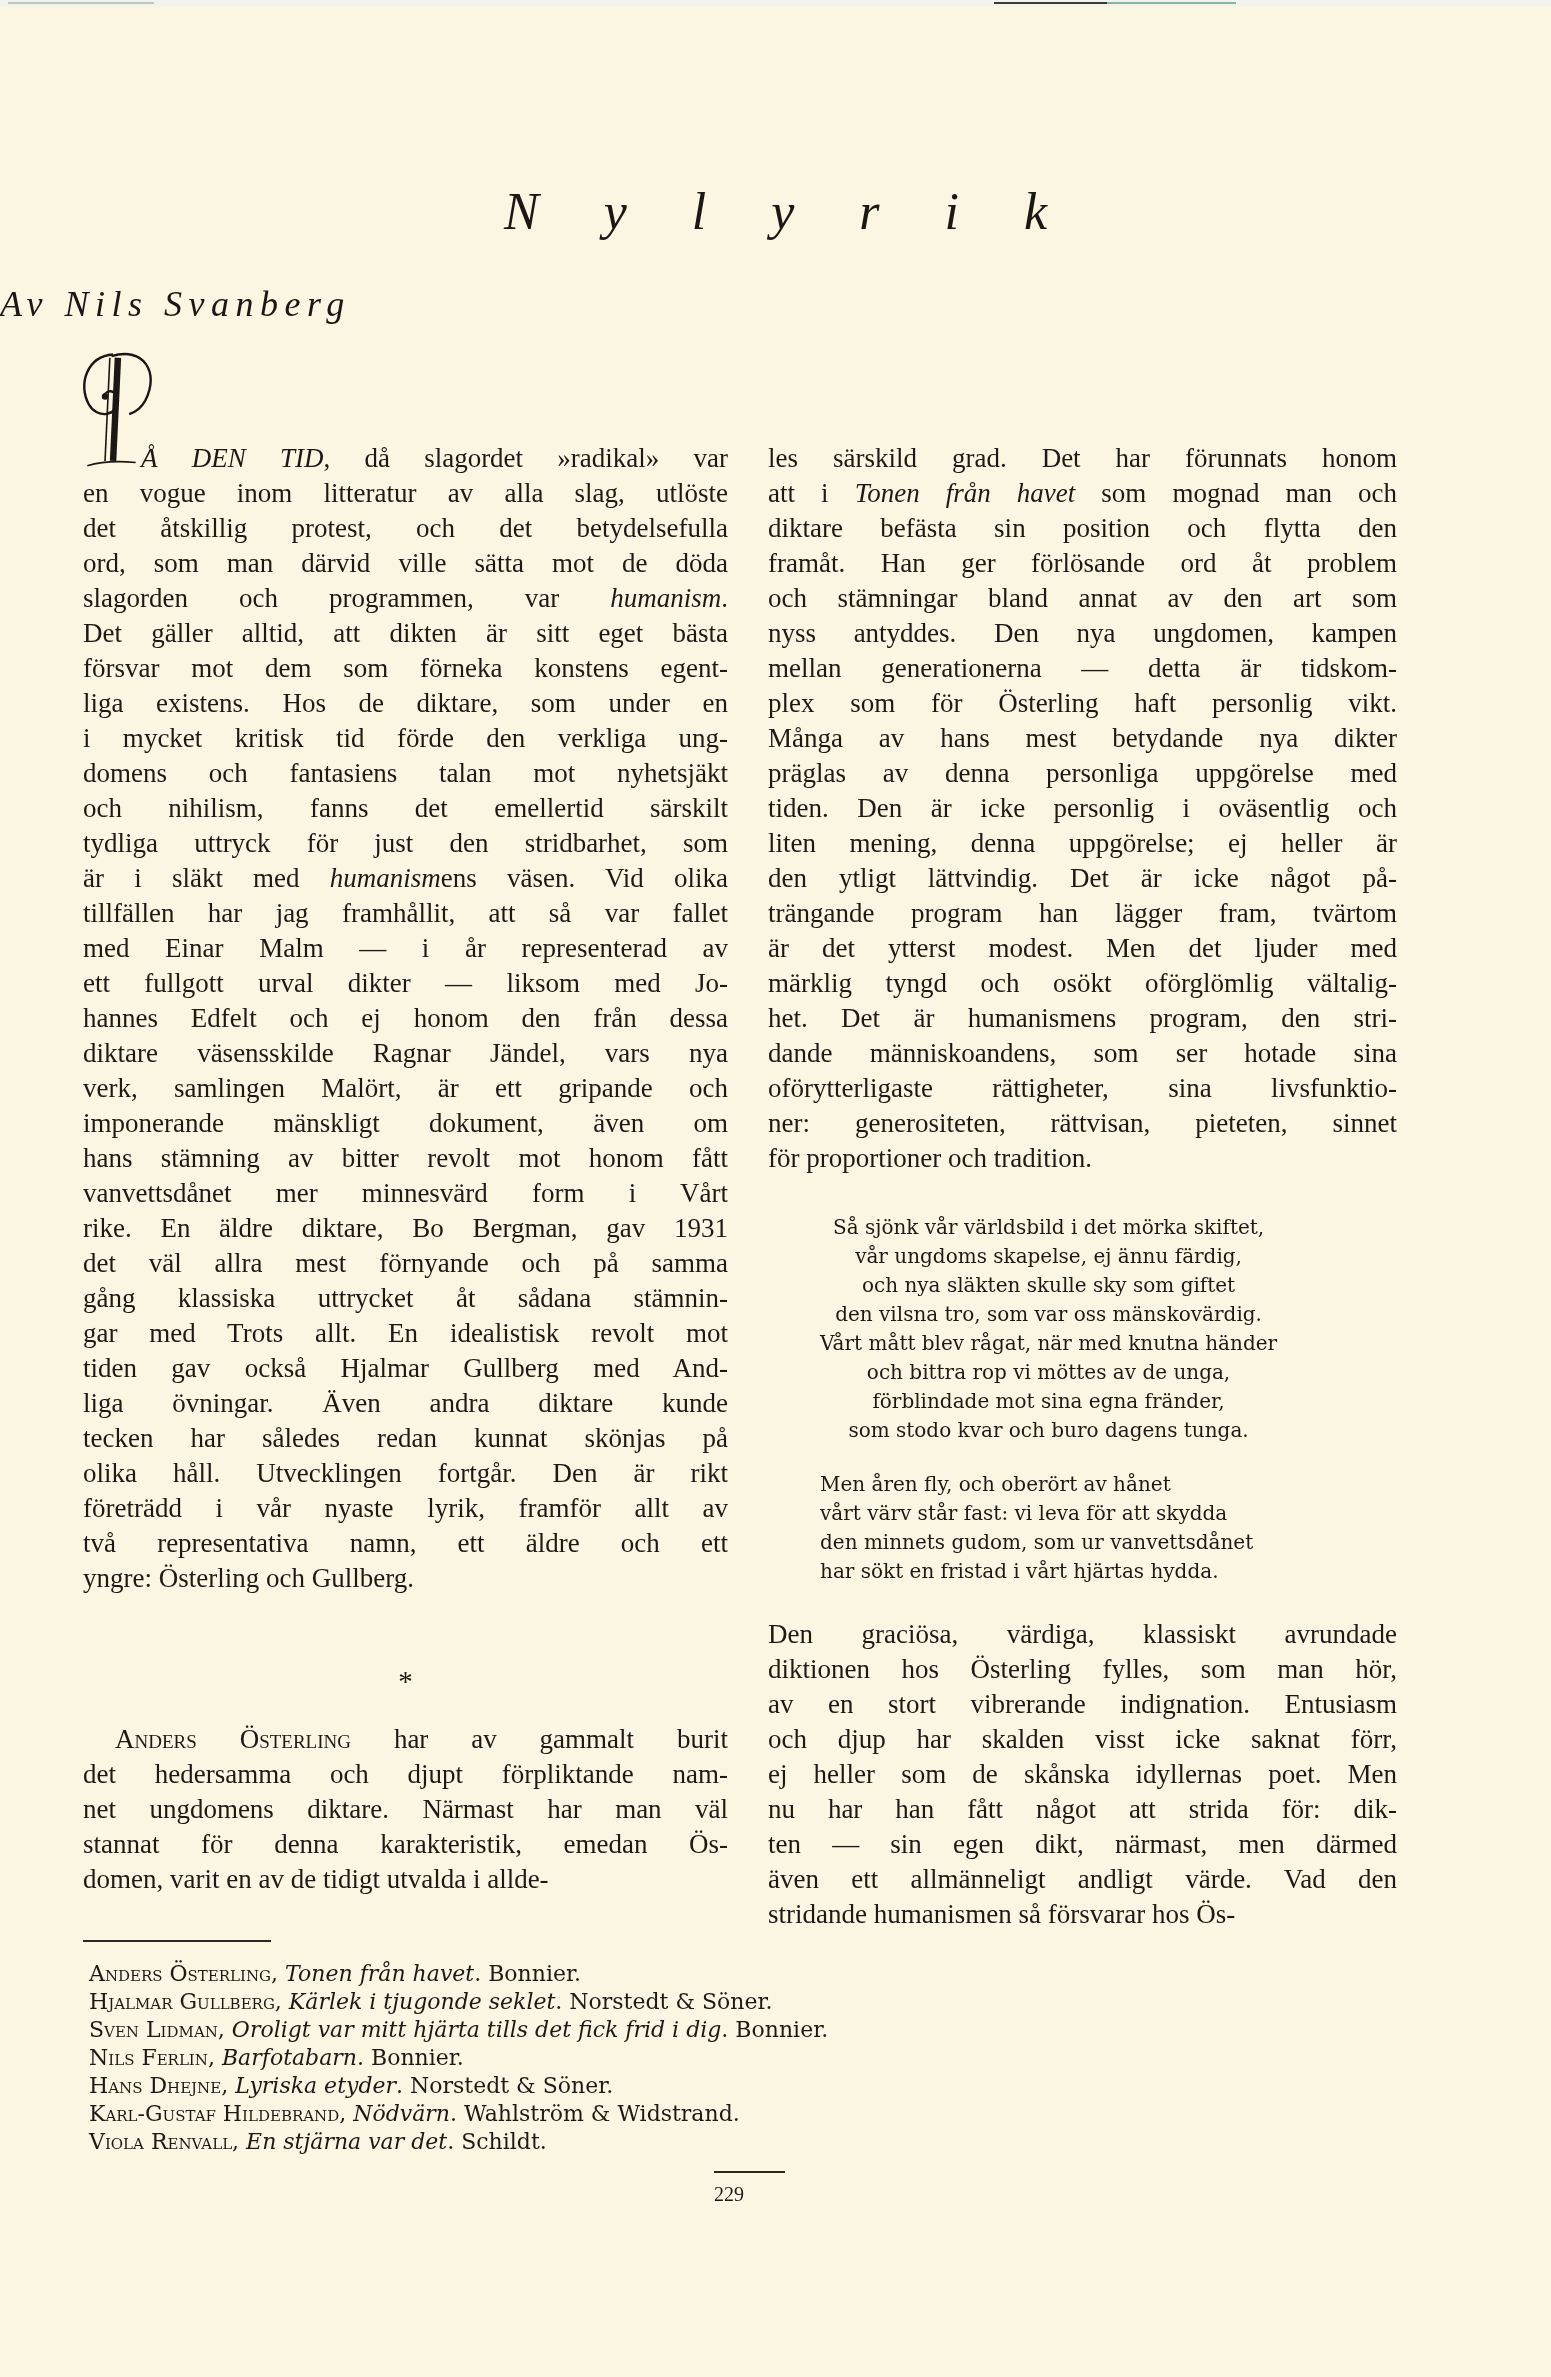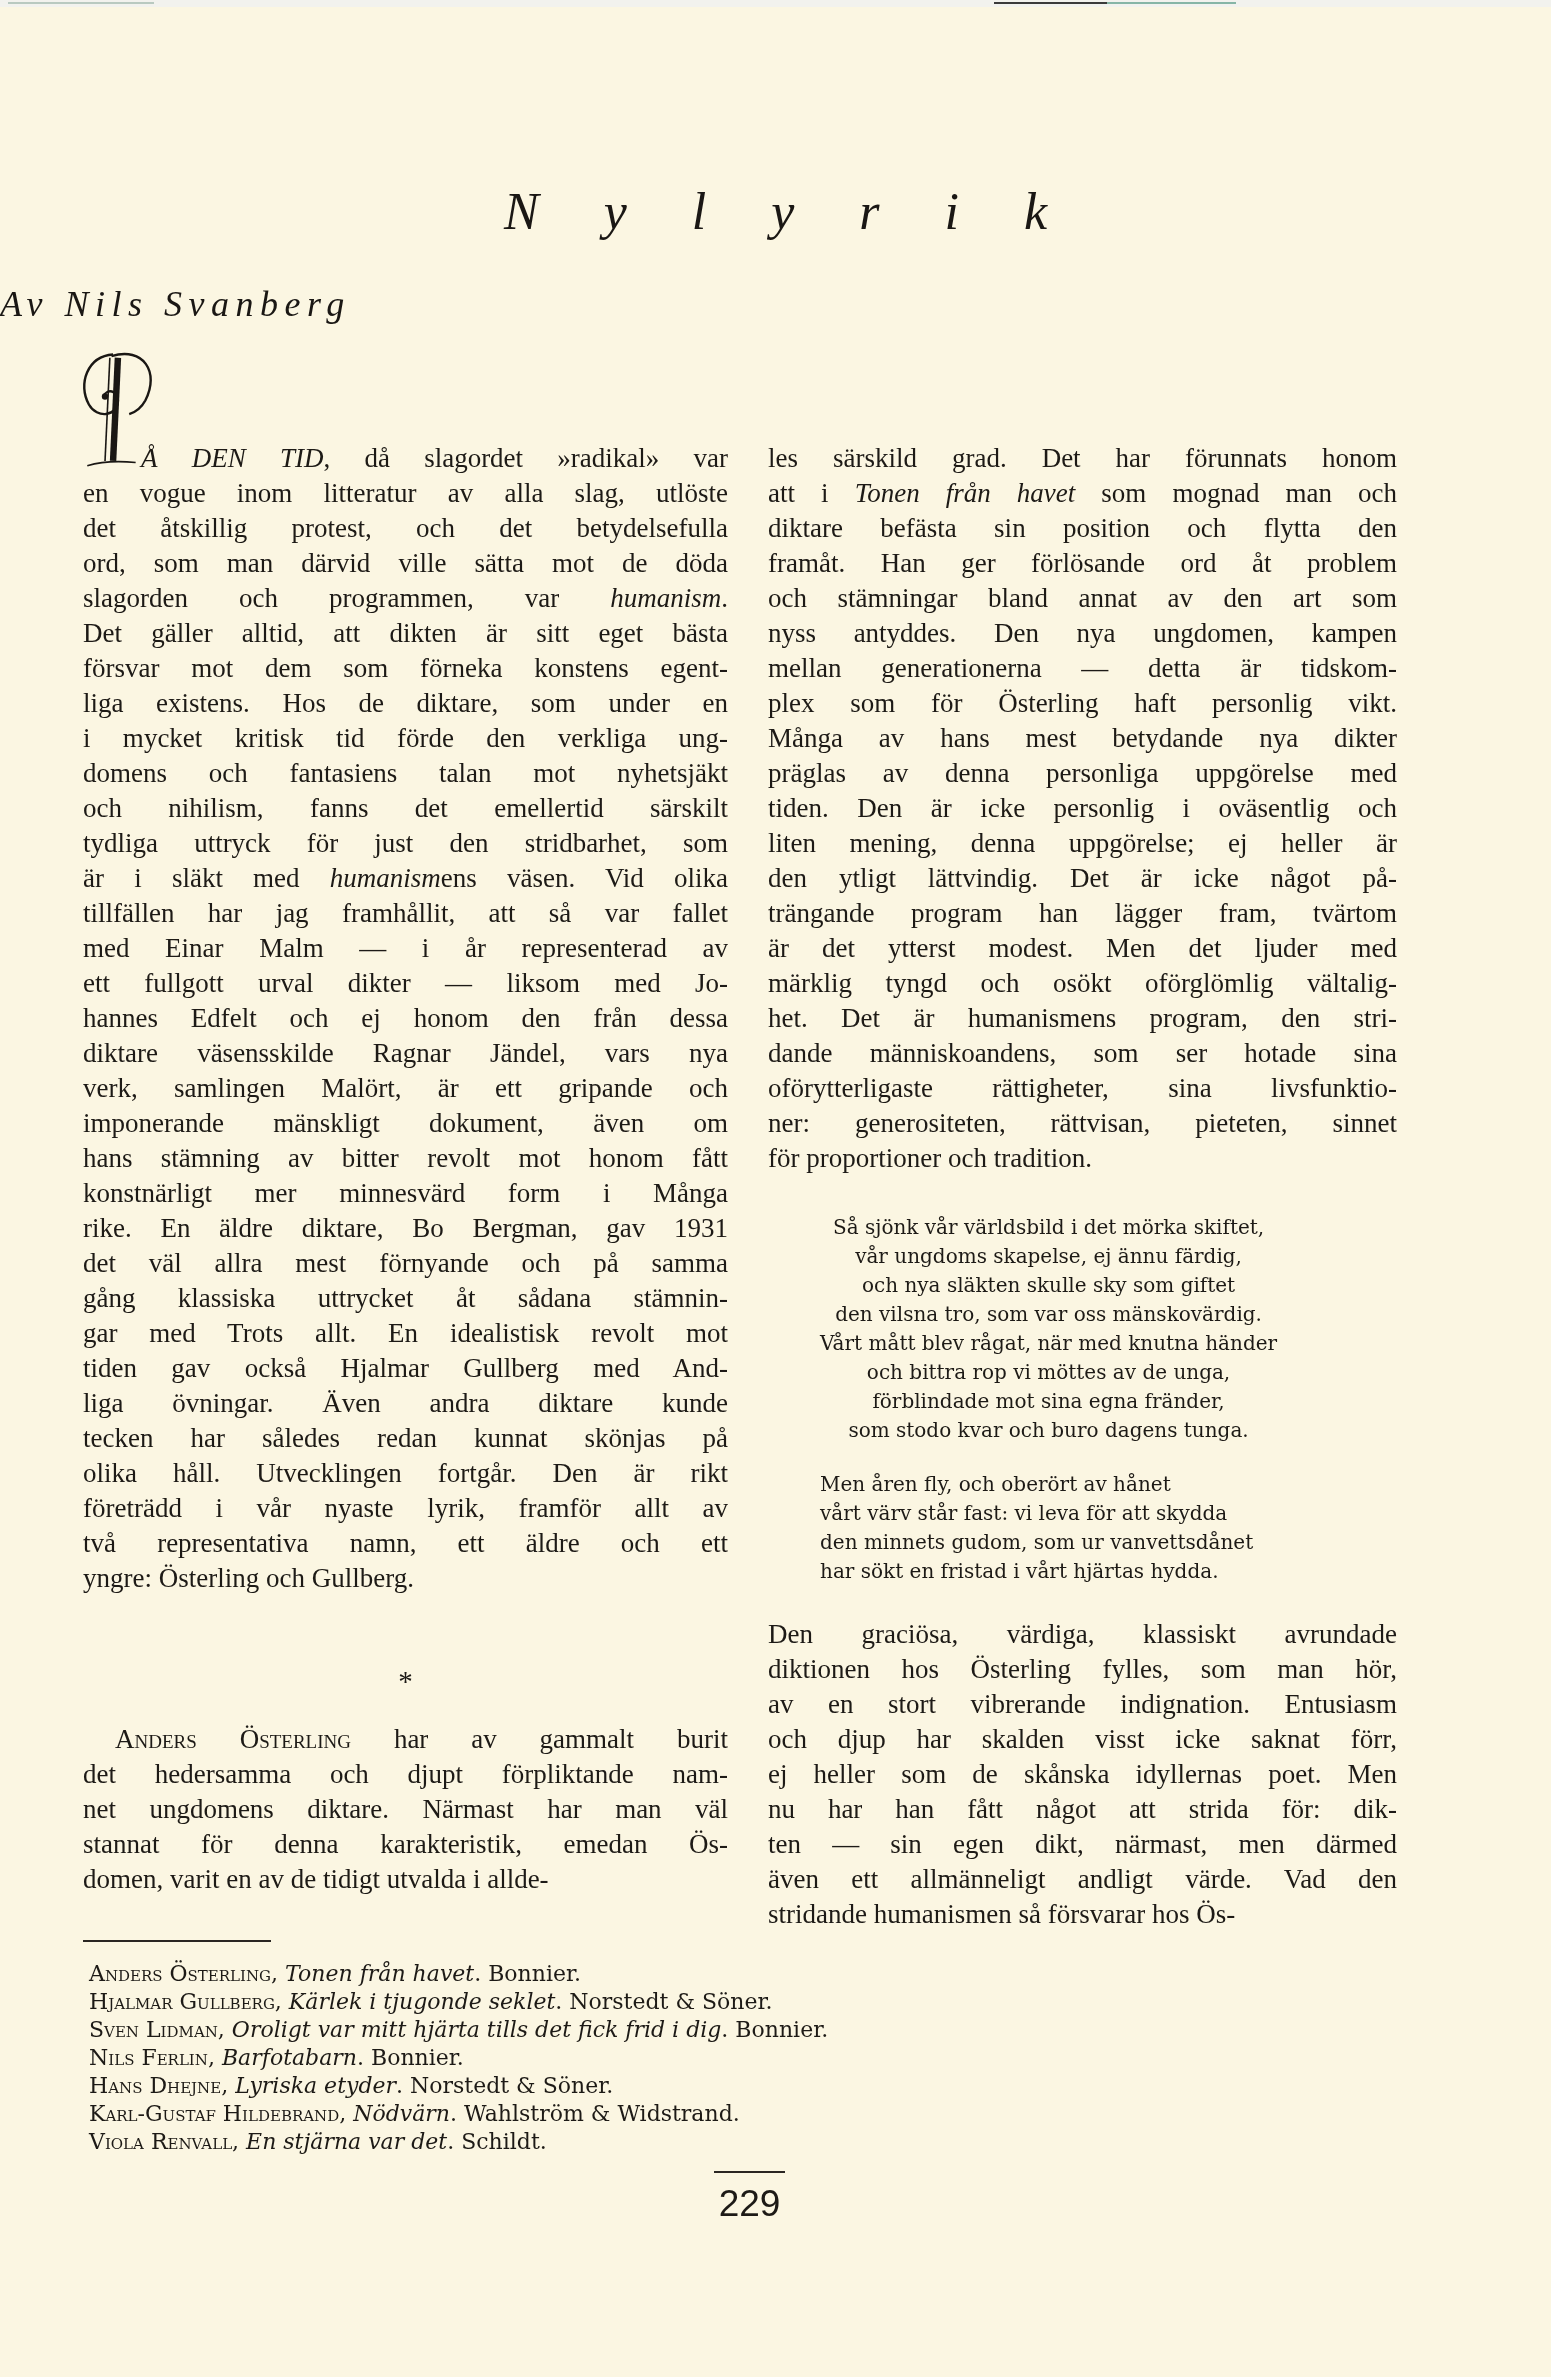--- a/index.html
+++ b/index.html
@@ -59,22 +59,22 @@
   .refs {
     position: absolute; left: 89px; top: 1960px; font-size: 22px; line-height: 28px;
     font-family: "DejaVu Serif", "Liberation Serif", serif; white-space: nowrap;
   }
   .refs .ref { display: block; }
   .refs .author { font-variant: small-caps; }
   .page-rule {
     position: absolute; left: 714px; top: 2171px; width: 71px; height: 1.6px; background: #2a2622;
   }
   .page-number {
-    position: absolute; left: 714px; width: 71px; top: 2183px; text-align: center;
-    font-size: 37px; font-family: Liberation Sans, sans-serif;
+    position: absolute; left: 714px; width: 71px; top: 2183px; text-align: left;
+    font-size: 20px; font-family: Liberation Serif, serif;
   }
 </style>
 </head>
 <body>
 
 <div class="top-edge">
   <div class="mark" style="left:8px;width:146px;background:#b9c9c0"></div>
   <div class="mark" style="left:994px;width:113px;background:#3a3a3a"></div>
   <div class="mark" style="left:1107px;width:129px;background:#86b5a6"></div>
 </div>
@@ -106,21 +106,21 @@
     <span class="line">tydliga uttryck för just den stridbarhet, som</span>
     <span class="line">är i släkt med <em>humanism</em>ens väsen. Vid olika</span>
     <span class="line">tillfällen har jag framhållit, att så var fallet</span>
     <span class="line">med Einar Malm — i år representerad av</span>
     <span class="line">ett fullgott urval dikter — liksom med Jo-</span>
     <span class="line">hannes Edfelt och ej honom den från dessa</span>
     <span class="line">diktare väsensskilde Ragnar Jändel, vars nya</span>
     <span class="line">verk, samlingen Malört, är ett gripande och</span>
     <span class="line">imponerande mänskligt dokument, även om</span>
     <span class="line">hans stämning av bitter revolt mot honom fått</span>
-    <span class="line">konstnärligt mer minnesvärd form i Många</span>
+    <span class="line">vanvettsdånet mer minnesvärd form i Vårt</span>
     <span class="line">rike. En äldre diktare, Bo Bergman, gav 1931</span>
     <span class="line">det väl allra mest förnyande och på samma</span>
     <span class="line">gång klassiska uttrycket åt sådana stämnin-</span>
     <span class="line">gar med Trots allt. En idealistisk revolt mot</span>
     <span class="line">tiden gav också Hjalmar Gullberg med And-</span>
     <span class="line">liga övningar. Även andra diktare kunde</span>
     <span class="line">tecken har således redan kunnat skönjas på</span>
     <span class="line">olika håll. Utvecklingen fortgår. Den är rikt</span>
     <span class="line">företrädd i vår nyaste lyrik, framför allt av</span>
     <span class="line">två representativa namn, ett äldre och ett</span>

